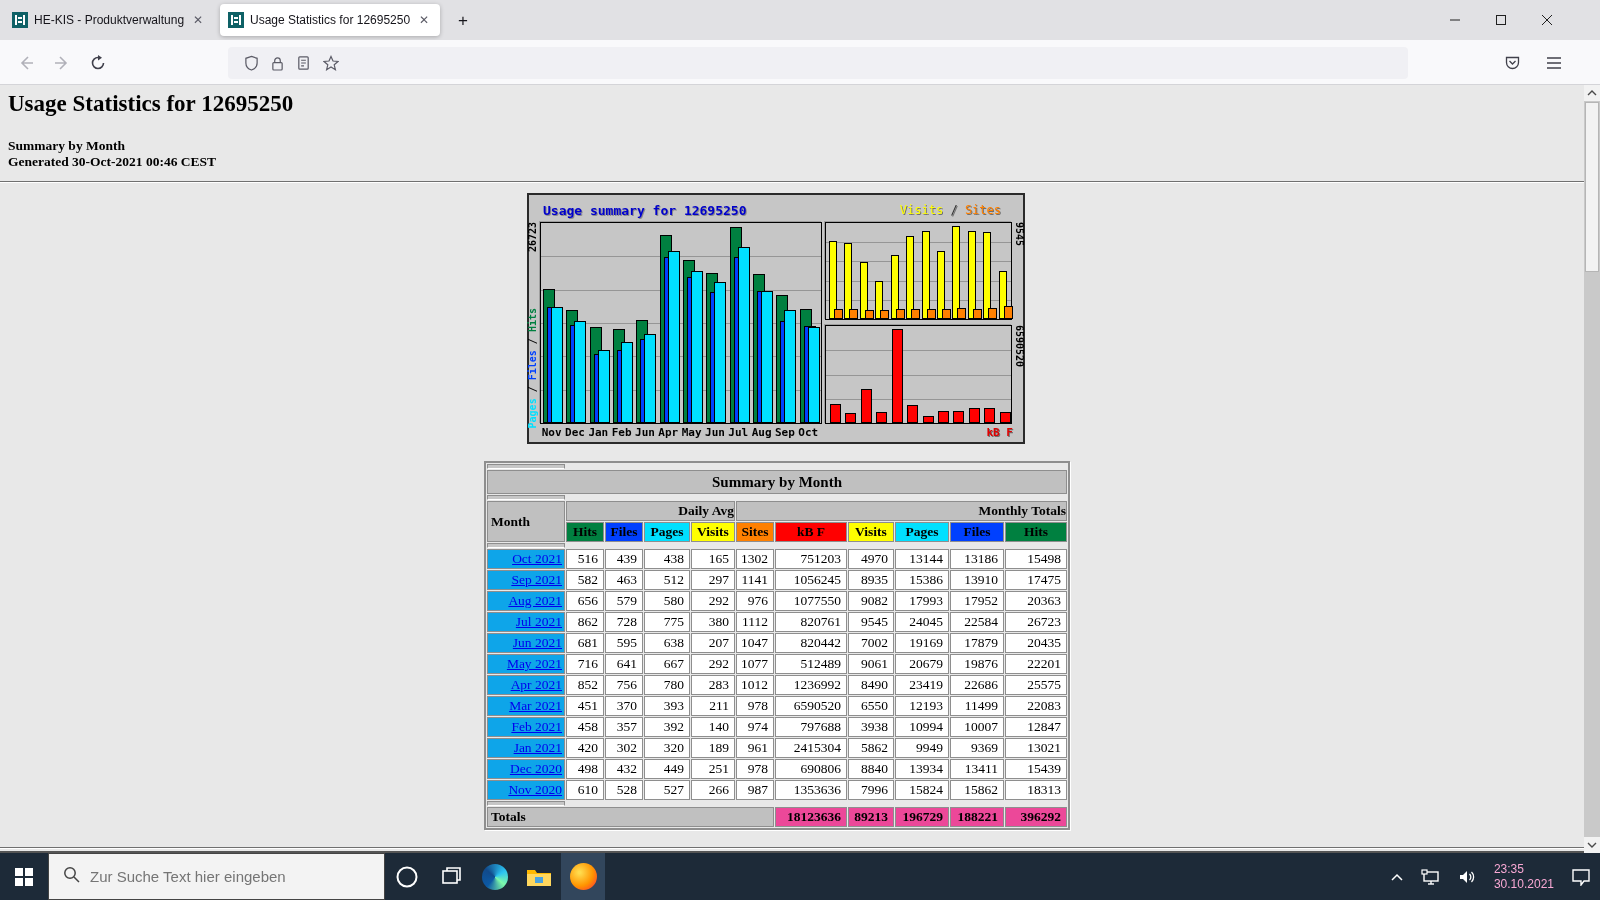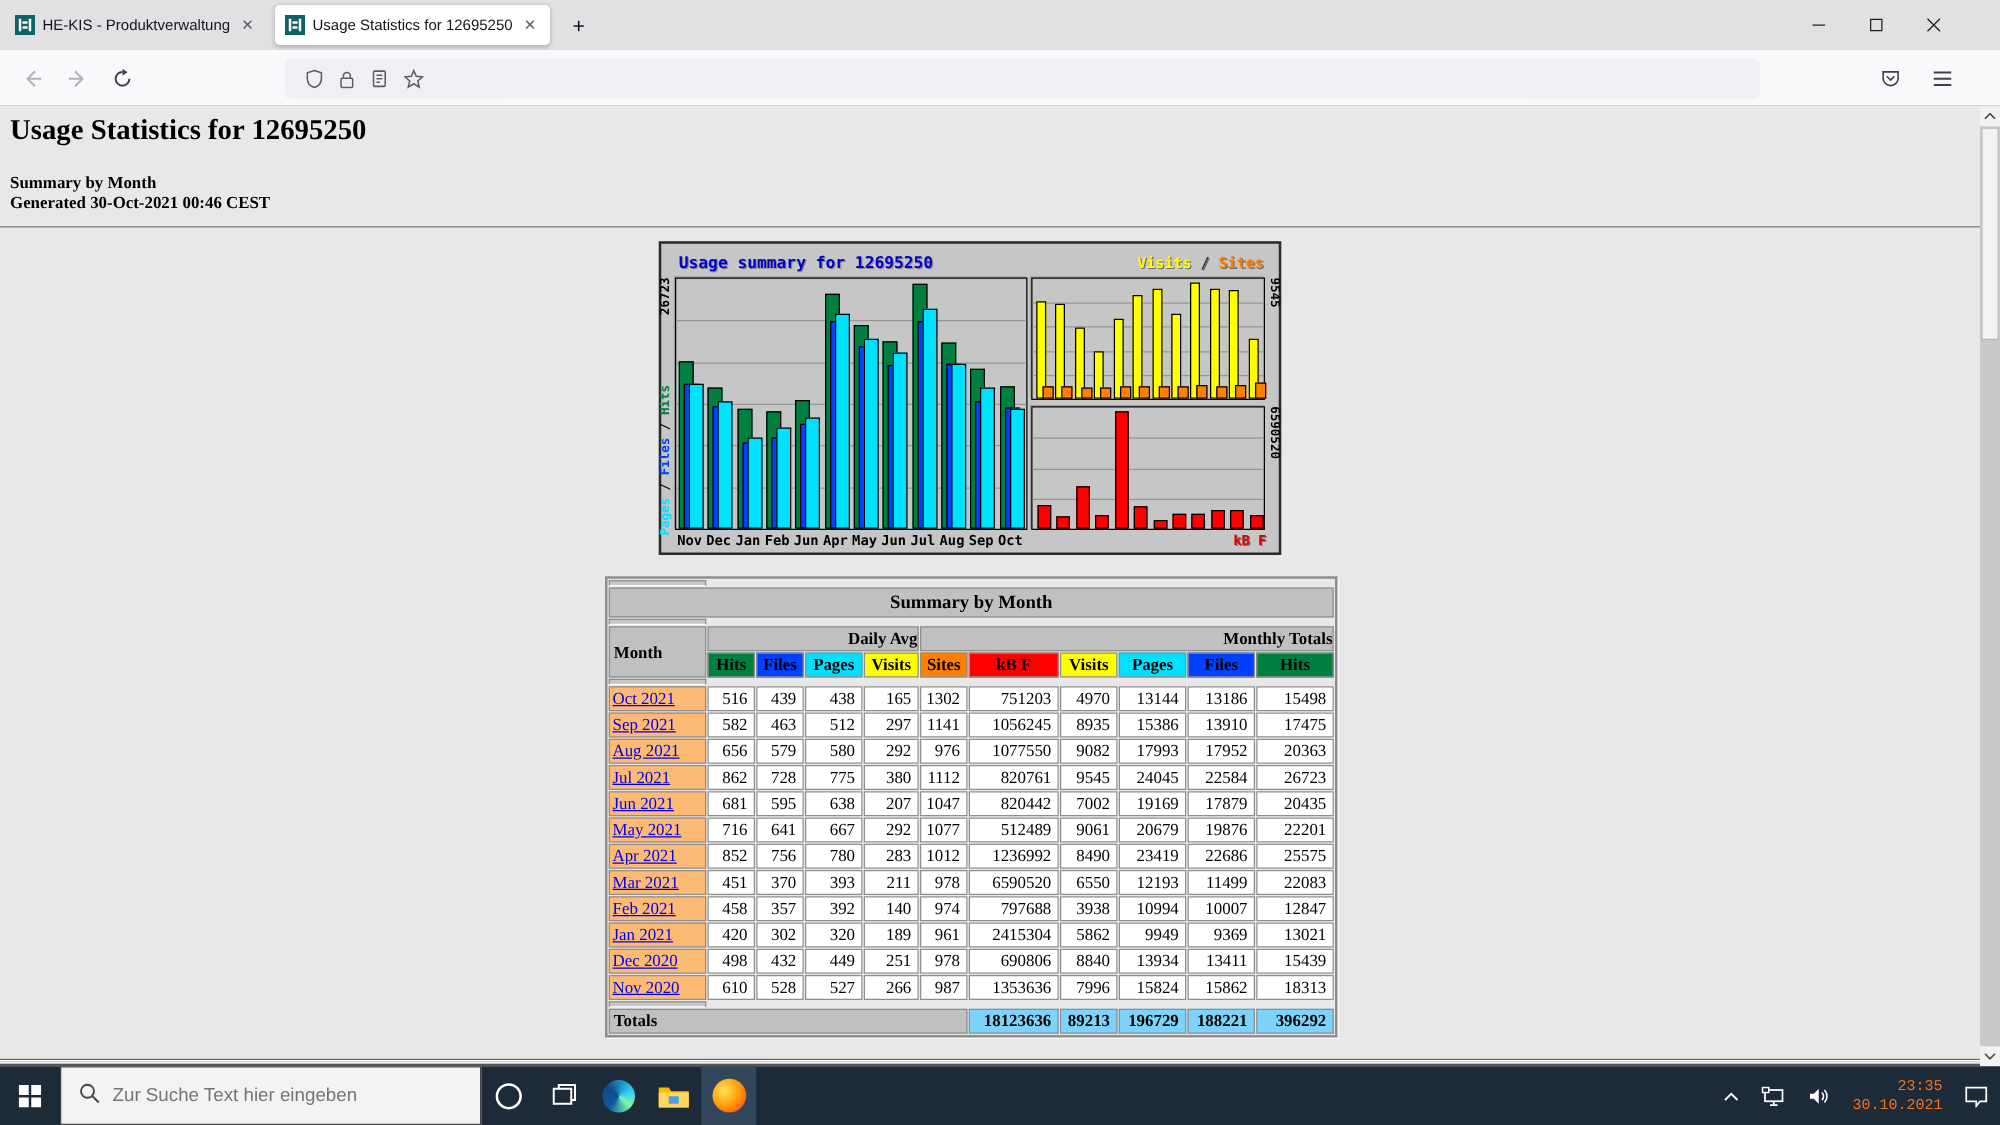--- a/index.html
+++ b/index.html
@@ -38,21 +38,21 @@
 
   #page-heading { position:absolute; left:8px; top:90px; font-family:"Liberation Serif", serif; font-weight:bold; font-size:23px; color:#000; }
   .page-sub { position:absolute; left:8px; font-family:"Liberation Serif", serif; font-weight:bold; font-size:13.5px; color:#000; }
   .pagehr { position:absolute; left:0; width:1584px; height:2px; background:#707070; border-bottom:1px solid #fff; }
   #hr-top { top:96px; }   
   #hr-bottom { top:762px; }
 
   
   #chart { position:absolute; left:527px; top:193px; width:498px; height:251px; background:#c6c6c6; border:2px solid #2a2a2a; font-family:"DejaVu Sans Mono", monospace; }
   #chart-title { position:absolute; left:14px; top:8px; font-size:13px; font-weight:bold; color:#0000cc; text-shadow:1px 1px 0 #8a8a8a; }
-  #chart-legend { position:absolute; right:12px; top:8px; font-size:12px; font-weight:bold; text-shadow:1px 1px 0 #707070; }
+  #chart-legend { position:absolute; right:22px; top:8px; font-size:12px; font-weight:normal; text-shadow:1px 1px 0 #707070; }
   .plot { position:absolute; background:#c6c6c6; border:1px solid #000; box-shadow:-1px -1px 0 #9e9e9e; }
   #plot-left { left:11px; top:27px; width:282px; height:202px; }
   #plot-rt   { left:296px; top:27px; width:187px; height:98px; }
   #plot-rb   { left:296px; top:130px; width:187px; height:99px; }
   .gridline { position:absolute; left:0; right:0; height:1px; background:#969696; }
   .bar { position:absolute; bottom:0; border:1px solid #000; }
   .vlabel { position:absolute; font-size:10px; font-weight:bold; color:#000; letter-spacing:0px; }
   .v-up { writing-mode:vertical-rl; transform:rotate(180deg); }
   .v-down { writing-mode:vertical-rl; }
   #lbl-left-max { left:-2px; top:27px; }
@@ -64,42 +64,42 @@
   #lbl-kbf { position:absolute; right:10px; top:231px; font-size:11px; font-weight:bold; color:#e00000; text-shadow:1px 1px 0 #707070; }
 
   
   #summary-table { position:absolute; left:484px; top:461px; width:584px; border-collapse:separate; border-spacing:1px; background:#e8e8e8; border:2px solid #8e8e8e; box-shadow:1px 1px 0 #fff; table-layout:fixed; font-family:"Liberation Serif", serif; font-size:13.5px; }
   #summary-table th, #summary-table td { border:1px solid #8e8e8e; overflow:hidden; white-space:nowrap; }
   #summary-table .title { background:#c0c0c0; text-align:center; font-weight:bold; font-size:15px; height:24px; }
   #summary-table .grp { background:#c0c0c0; text-align:right; font-weight:bold; height:20px; }
   #summary-table .month-h { background:#c0c0c0; text-align:left; font-weight:bold; padding-left:3px; }
   #summary-table .col { color:#000; text-align:center; font-weight:bold; height:20px; }
   #summary-table .num { background:#fff; text-align:right; padding:1px 5px 1px 1px; height:18px; }
-  #summary-table .mon { background:#fdba74; text-align:left; padding:1px 2px; }
+  #summary-table .mon { background:#0ea5e9; text-align:right; padding:1px 2px; }
   #summary-table .mon a { color:#0000ee; }
   #summary-table .sep td { height:5px; padding:0; }
   #summary-table .strip { background:#c6c6c6; border:1px solid #8e8e8e; border-bottom-color:#fff; }
   #summary-table .nob { border:none; background:transparent; }
   #summary-table .totals-l { background:#c0c0c0; text-align:left; font-weight:bold; padding-left:3px; }
-  #summary-table .tot { background:#7dd3fc; font-weight:bold; }
+  #summary-table .tot { background:#ec4899; font-weight:bold; }
 
   
   #taskbar { position:absolute; left:0; top:853px; width:1600px; height:47px; background:#1d2a38; display:flex; align-items:center; }
   .tb-btn { height:47px; display:flex; align-items:center; justify-content:center; }
   #start-btn { width:48px; }
   #task-search { width:337px; height:47px; background:#f3f3f3; border:1px solid #444; display:flex; align-items:center; }
   #task-search input { border:none; outline:none; background:transparent; font-size:15px; color:#333; width:270px; font-family:"Liberation Sans", sans-serif; }
   #task-search .mag { margin:0 10px 0 14px; }
   .appicon { width:44px; }
   #ff-btn { background:#32465c; }
   .circle-edge { width:26px; height:26px; border-radius:50%; background:conic-gradient(from 220deg,#0c59a4,#114a8b 25%,#2bc3f2 55%,#7df9aa 75%,#0c59a4); }
   .circle-ff { width:27px; height:27px; border-radius:50%; background:radial-gradient(circle at 35% 35%, #ffdb4d 5%, #ff9400 55%, #ff3b30 90%); }
   #tray { margin-left:auto; display:flex; align-items:center; height:47px; }
   .tray-btn { height:47px; display:flex; align-items:center; justify-content:center; padding:0 9px; }
-  #clock { color:#f97316; font-size:12px; text-align:right; line-height:15px; padding:0 8px;font-family:Liberation Mono, monospace; }
+  #clock { color:#f9a8d4; font-size:12px; text-align:left; line-height:15px; padding:0 8px; }
 </style>
 </head>
 <body>
 
 <div id="titlebar">
   <div class="tab" id="tab-1">
     <span class="favicon">
         <i class="v1"></i>
         <i class="v2"></i>
         <i class="h1"></i>

